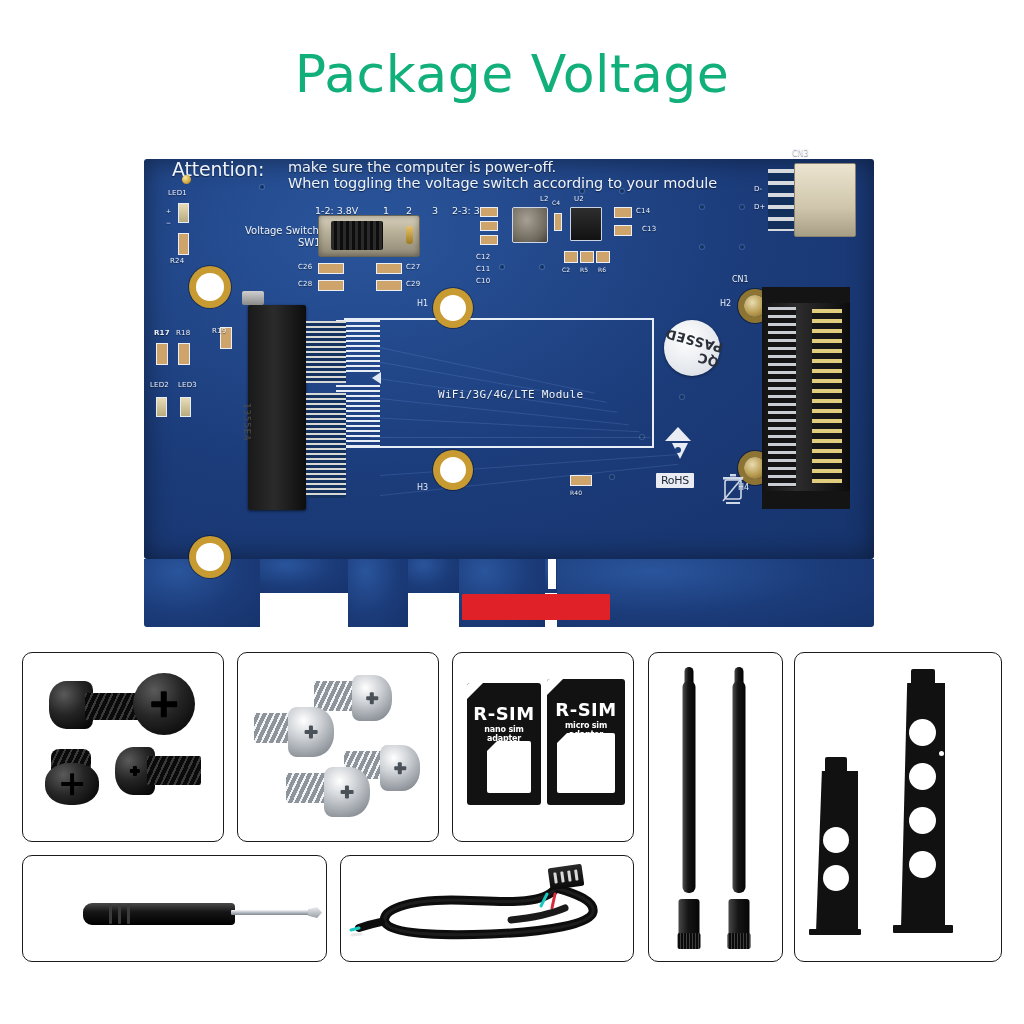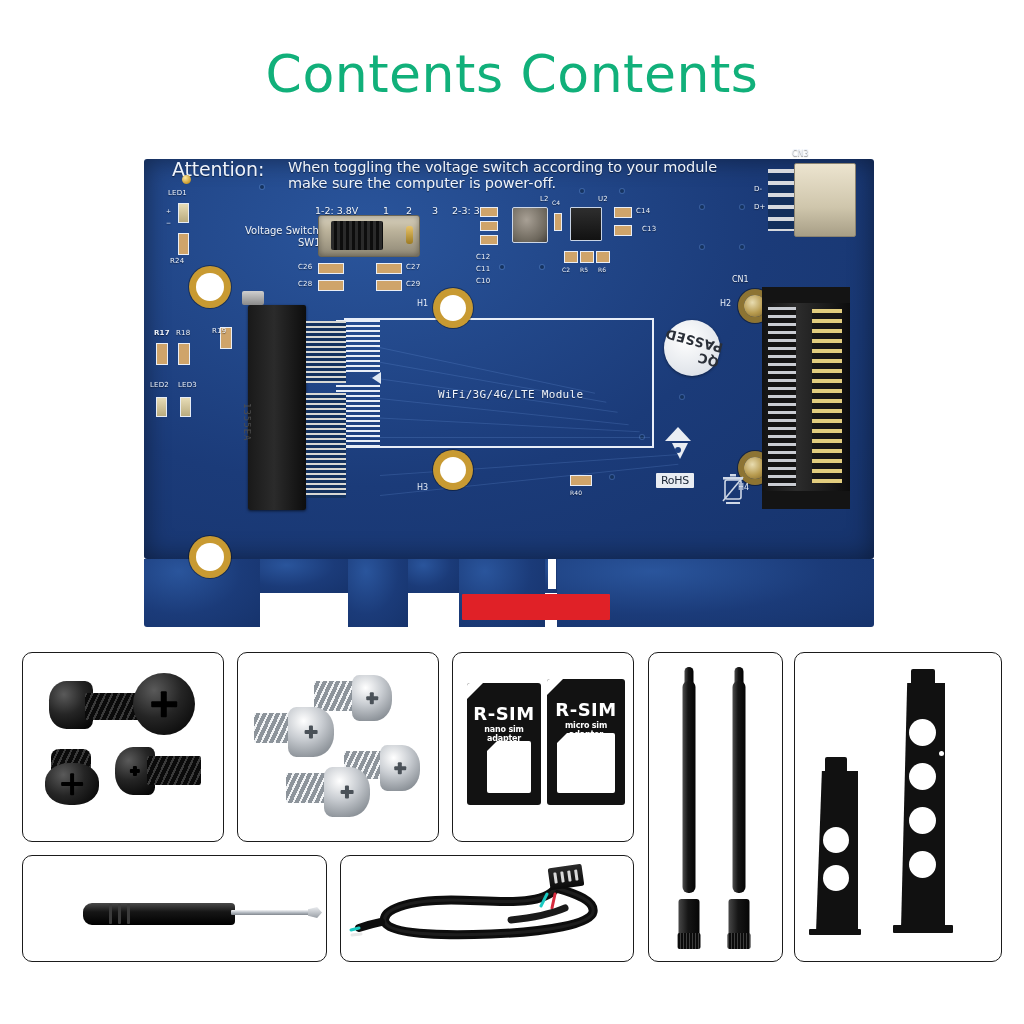--- a/index.html
+++ b/index.html
@@ -617,21 +617,21 @@
     position: absolute;
     top: 5px;
     width: 3px; height: 11px;
     background: #d8d8d8;
     border-radius: 1px;
   }
 </style>
 </head>
 <body>
 
-<div id="page-title">Contents Contents</div>
+<div id="page-title">Package Voltage</div>
 
 <div id="board-stage">
 
   <div class="pcb" id="pcb-main"></div>
   <div class="pcb" id="pcb-tab-left"></div>
   <div class="pcb" id="pcb-tab-mid1"></div>
   <div class="pcb" id="pcb-tab-mid2"></div>
   <div class="pcb" id="pcb-tab-mid3"></div>
   <div class="pcb" id="pcb-tab-mid4"></div>
   <div class="pcb" id="pcb-tab-mid5"></div>
@@ -659,22 +659,22 @@
   <div class="trace" style="left:230px;top:215px;width:240px;transform:rotate(10deg);"></div>
   <div class="trace" style="left:230px;top:232px;width:250px;transform:rotate(8deg);"></div>
   <div class="trace" style="left:230px;top:252px;width:260px;transform:rotate(6deg);"></div>
   <div class="trace" style="left:230px;top:272px;width:270px;transform:rotate(3deg);"></div>
   <div class="trace" style="left:230px;top:292px;width:280px;transform:rotate(0deg);"></div>
   <div class="trace" style="left:240px;top:330px;width:300px;transform:rotate(-4deg);"></div>
   <div class="trace" style="left:240px;top:350px;width:300px;transform:rotate(-6deg);"></div>
 
   <div class="silk" id="attn-label">Attention:</div>
   <div class="silk" id="attn-body">
+    <div>make sure the computer is power-off.</div>
     <div>When toggling the voltage switch according to your module</div>
-    <div>make sure the computer is power-off.</div>
   </div>
 
   <div class="silk" id="sw-label-a">1-2: 3.8V</div>
   <div class="silk" id="sw-pin-1">1</div>
   <div class="silk" id="sw-pin-2">2</div>
   <div class="silk" id="sw-pin-3">3</div>
   <div class="silk" id="sw-label-b">2-3: 3.3V</div>
   <div class="silk" id="vsw-name">Voltage Switch</div>
   <div class="silk" id="vsw-ref">SW1</div>
 
@@ -701,21 +701,21 @@
   <div class="smd" style="left:474px;top:62px;width:18px;height:11px;"></div>
   <div class="smd" style="left:474px;top:80px;width:18px;height:11px;"></div>
   <div class="smd" style="left:424px;top:106px;width:14px;height:12px;"></div>
   <div class="smd" style="left:440px;top:106px;width:14px;height:12px;"></div>
   <div class="smd" style="left:456px;top:106px;width:14px;height:12px;"></div>
   <div class="silk silk-tiny" style="left:336px;top:108px;">C12</div>
   <div class="silk silk-tiny" style="left:336px;top:120px;">C11</div>
   <div class="silk silk-tiny" style="left:336px;top:132px;">C10</div>
   <div class="silk silk-tiny" style="left:380px;top:50px;padding-left:20px;">L2</div>
   <div class="silk silk-xtiny" style="left:412px;top:54px;">C4</div>
-  <div class="silk silk-tiny" style="left:434px;top:50px;margin-left:24px;">U2</div>
+  <div class="silk silk-tiny" style="left:434px;top:50px;">U2</div>
   <div class="silk silk-tiny" style="left:496px;top:62px;">C14</div>
   <div class="silk silk-tiny" style="left:502px;top:80px;">C13</div>
   <div class="silk silk-xtiny" style="left:422px;top:121px;">C2</div>
   <div class="silk silk-xtiny" style="left:440px;top:121px;">R5</div>
   <div class="silk silk-xtiny" style="left:458px;top:121px;">R6</div>
 
   <div class="led" style="left:38px;top:58px;width:11px;height:20px;"></div>
   <div class="smd" style="left:38px;top:88px;width:11px;height:22px;"></div>
   <div class="silk silk-tiny" style="left:28px;top:44px;">LED1</div>
   <div class="silk silk-xtiny" style="left:26px;top:62px;">+</div>

